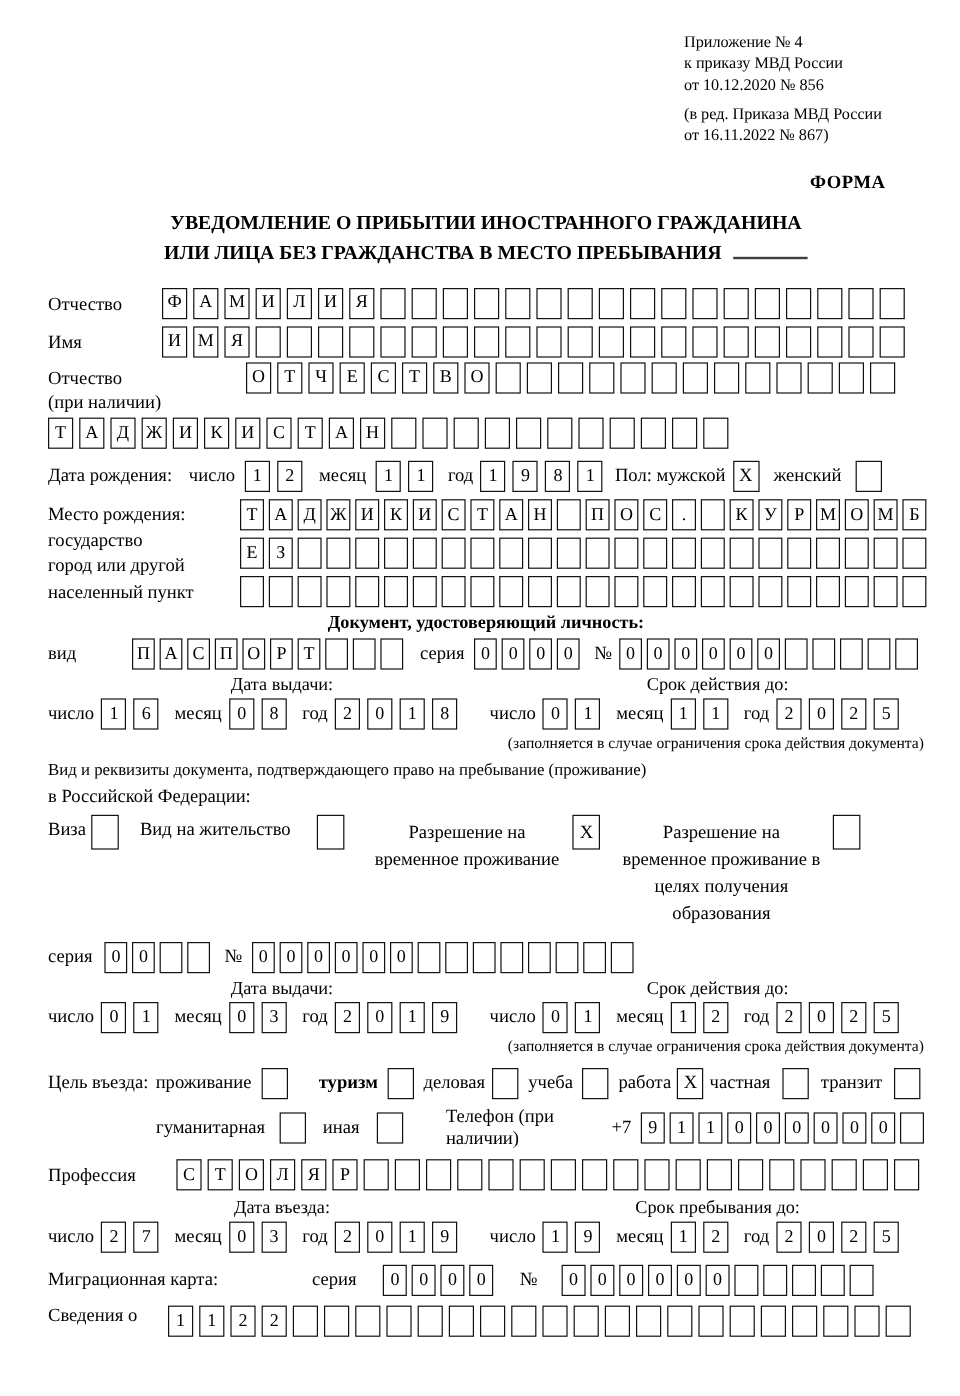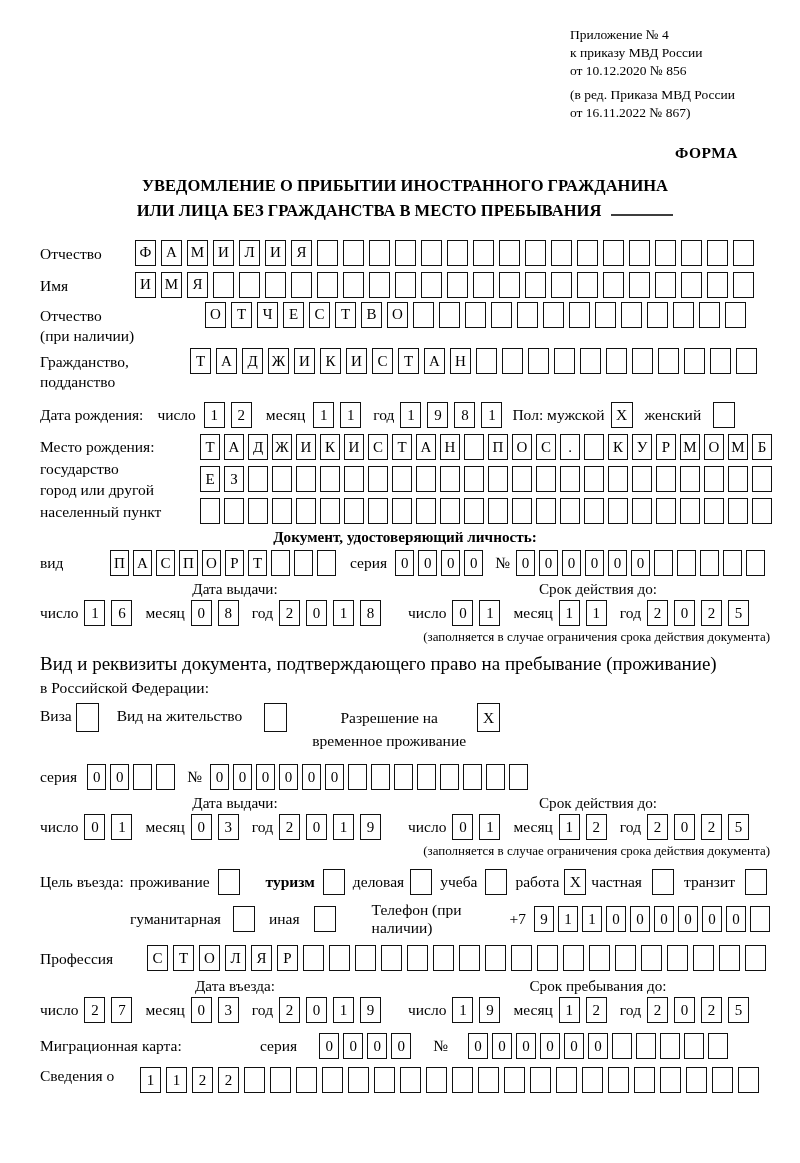--- a/index.html
+++ b/index.html
@@ -165,24 +165,20 @@
         <span class="cell"></span>
         <span class="cell"></span>
         <span class="cell"></span>
         <span class="cell"></span>
         <span class="cell"></span>
         <span class="cell"></span>
       </div>
   </div>
 
   <div class="row mt2">
-    <div class="lbl w150">
-      <span>Гражданство,</span>
-      <span class="sub">подданство</span>
-    </div>
     <div class="cells">
         <span class="cell">Т</span>
         <span class="cell">А</span>
         <span class="cell">Д</span>
         <span class="cell">Ж</span>
         <span class="cell">И</span>
         <span class="cell">К</span>
         <span class="cell">И</span>
         <span class="cell">С</span>
         <span class="cell">Т</span>
@@ -396,35 +392,39 @@
             <span class="cell">2</span>
             <span class="cell">0</span>
             <span class="cell">2</span>
             <span class="cell">5</span>
           </span>
       </div>
       <div class="note">(заполняется в случае ограничения срока действия документа)</div>
     </div>
   </div>
 
-  <div class="mt8" style="font-size:19px;">Вид и реквизиты документа, подтверждающего право на пребывание (проживание)</div>
+  <div class="mt8" style="font-size:14px;">Вид и реквизиты документа, подтверждающего право на пребывание (проживание)</div>
   <div class="mt4" style="font-size:15.5px;">в Российской Федерации:</div>
 
   <div class="options-row">
     <div class="opt">
       <span class="olbl">Виза</span>
       <span class="checkbox" style="margin-left:4px;"></span>
     </div>
     <div class="opt" style="margin-left:18px;">
       <span class="olbl">Вид на жительство</span>
       <span class="checkbox" style="margin-left:22px;"></span>
     </div>
     <div class="opt" style="margin-left:24px;">
       <span class="olbl c2">Разрешение на временное проживание</span>
       <span class="checkbox" style="margin-left:10px;">X</span>
+    </div>
+    <div class="opt" style="margin-left:16px;">
+      <span class="olbl c3">Разрешение на временное проживание в целях получения образования</span>
+      <span class="checkbox" style="margin-left:8px;"></span>
     </div>
   </div>
 
   <div class="row mt12" style="align-items:center;">
     <span class="sub-lbl" style="margin-right:10px;">серия</span>
     <span class="cells t2">
         <span class="cell">0</span>
         <span class="cell">0</span>
         <span class="cell"></span>
         <span class="cell"></span>

